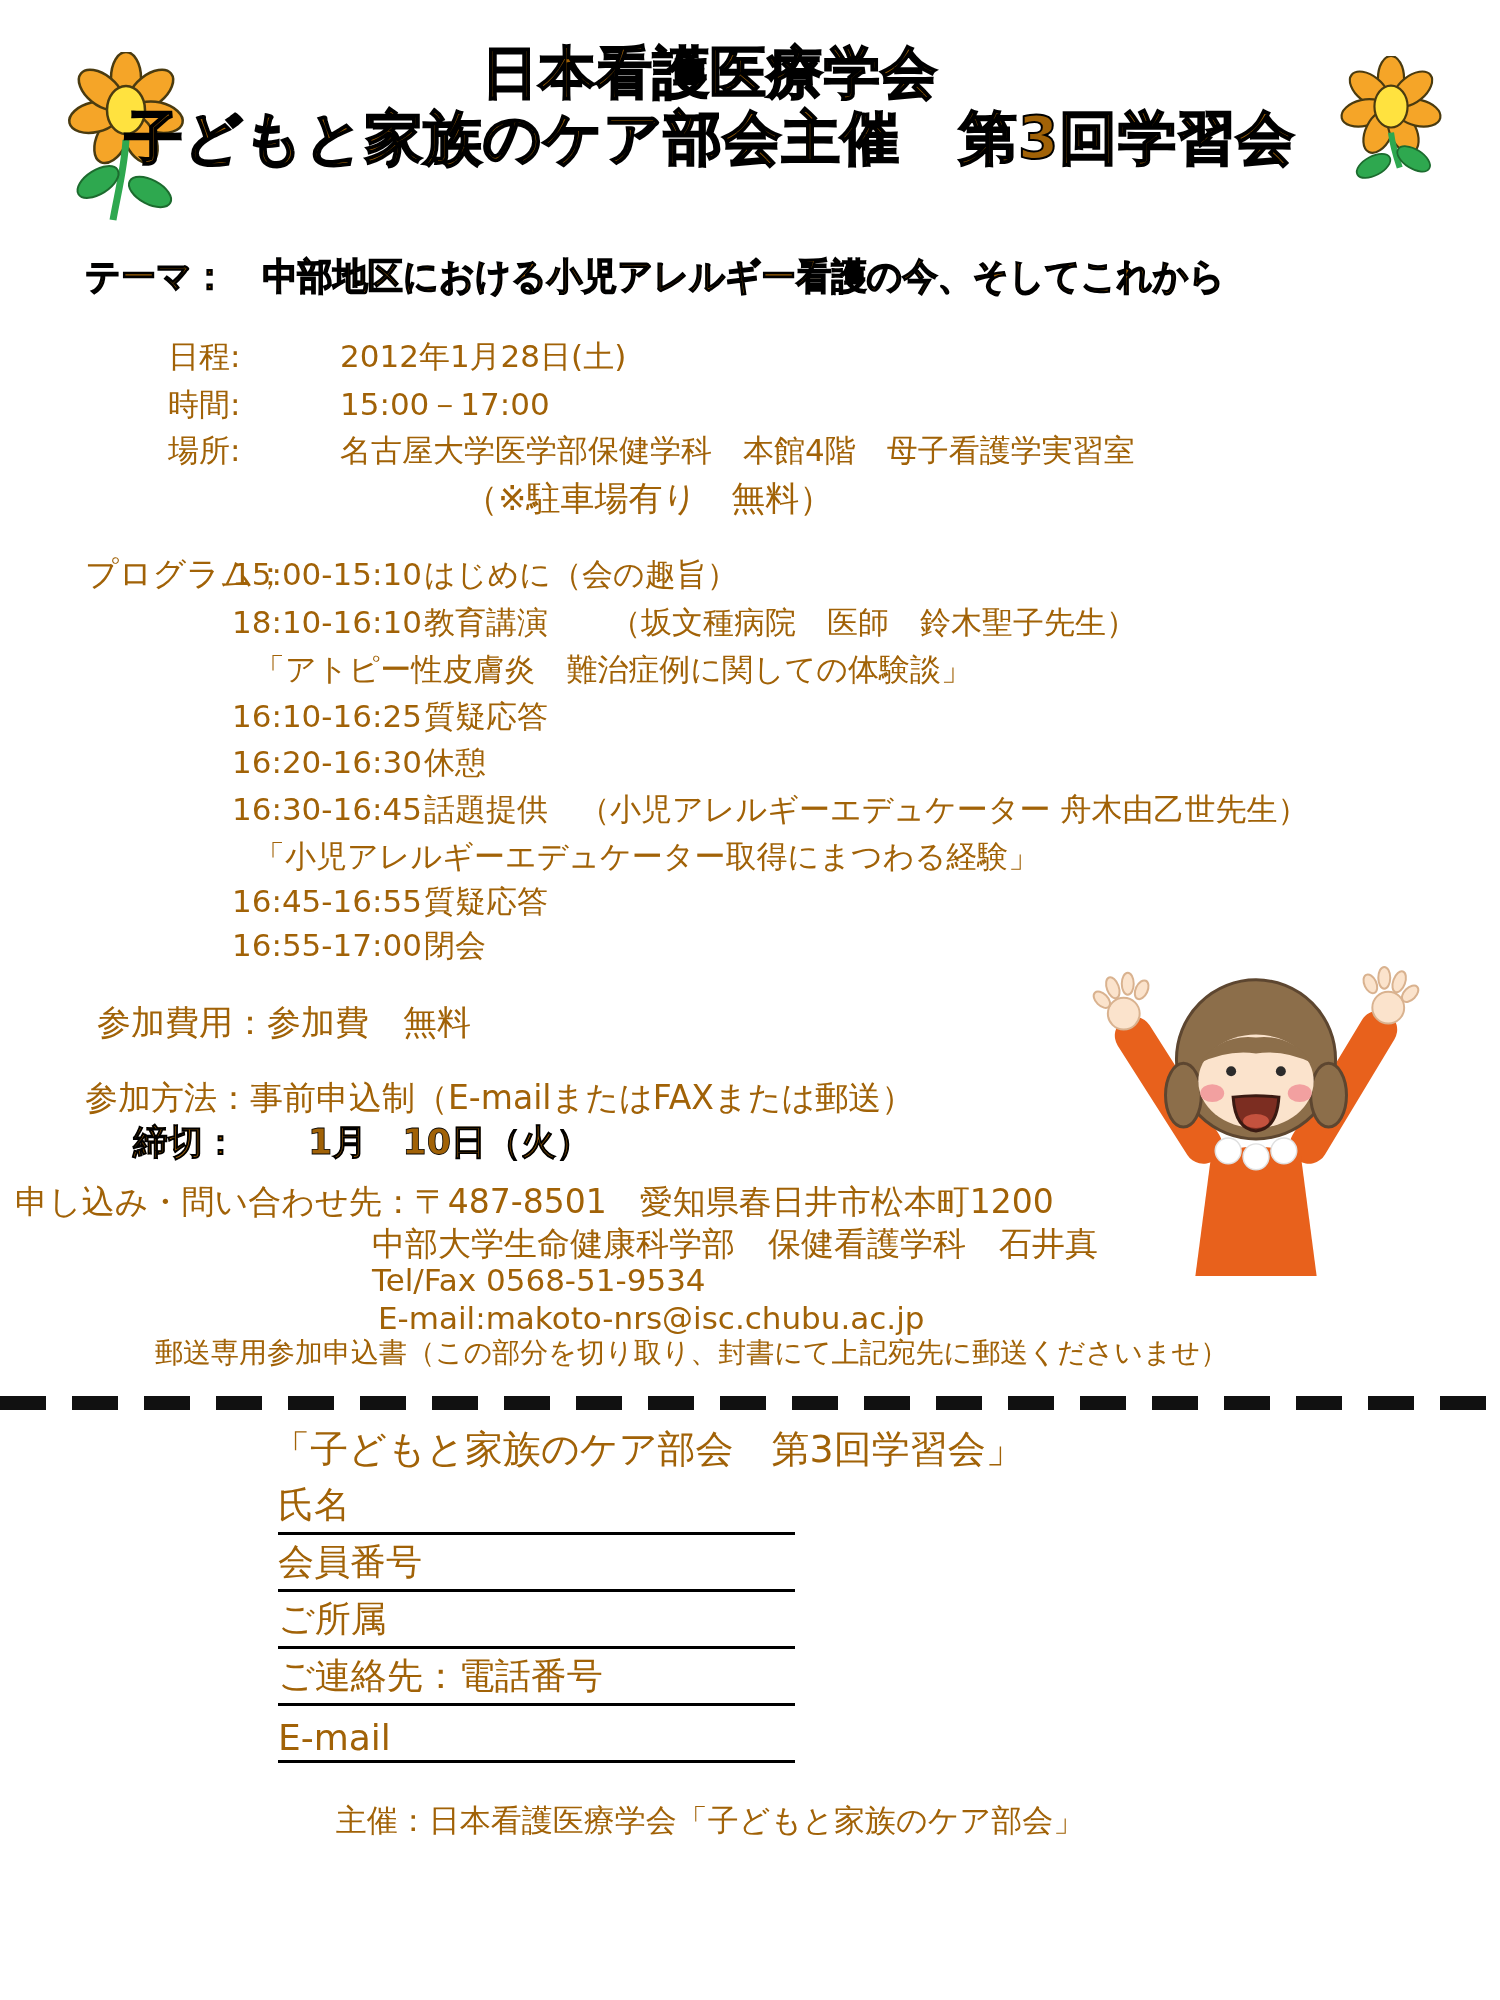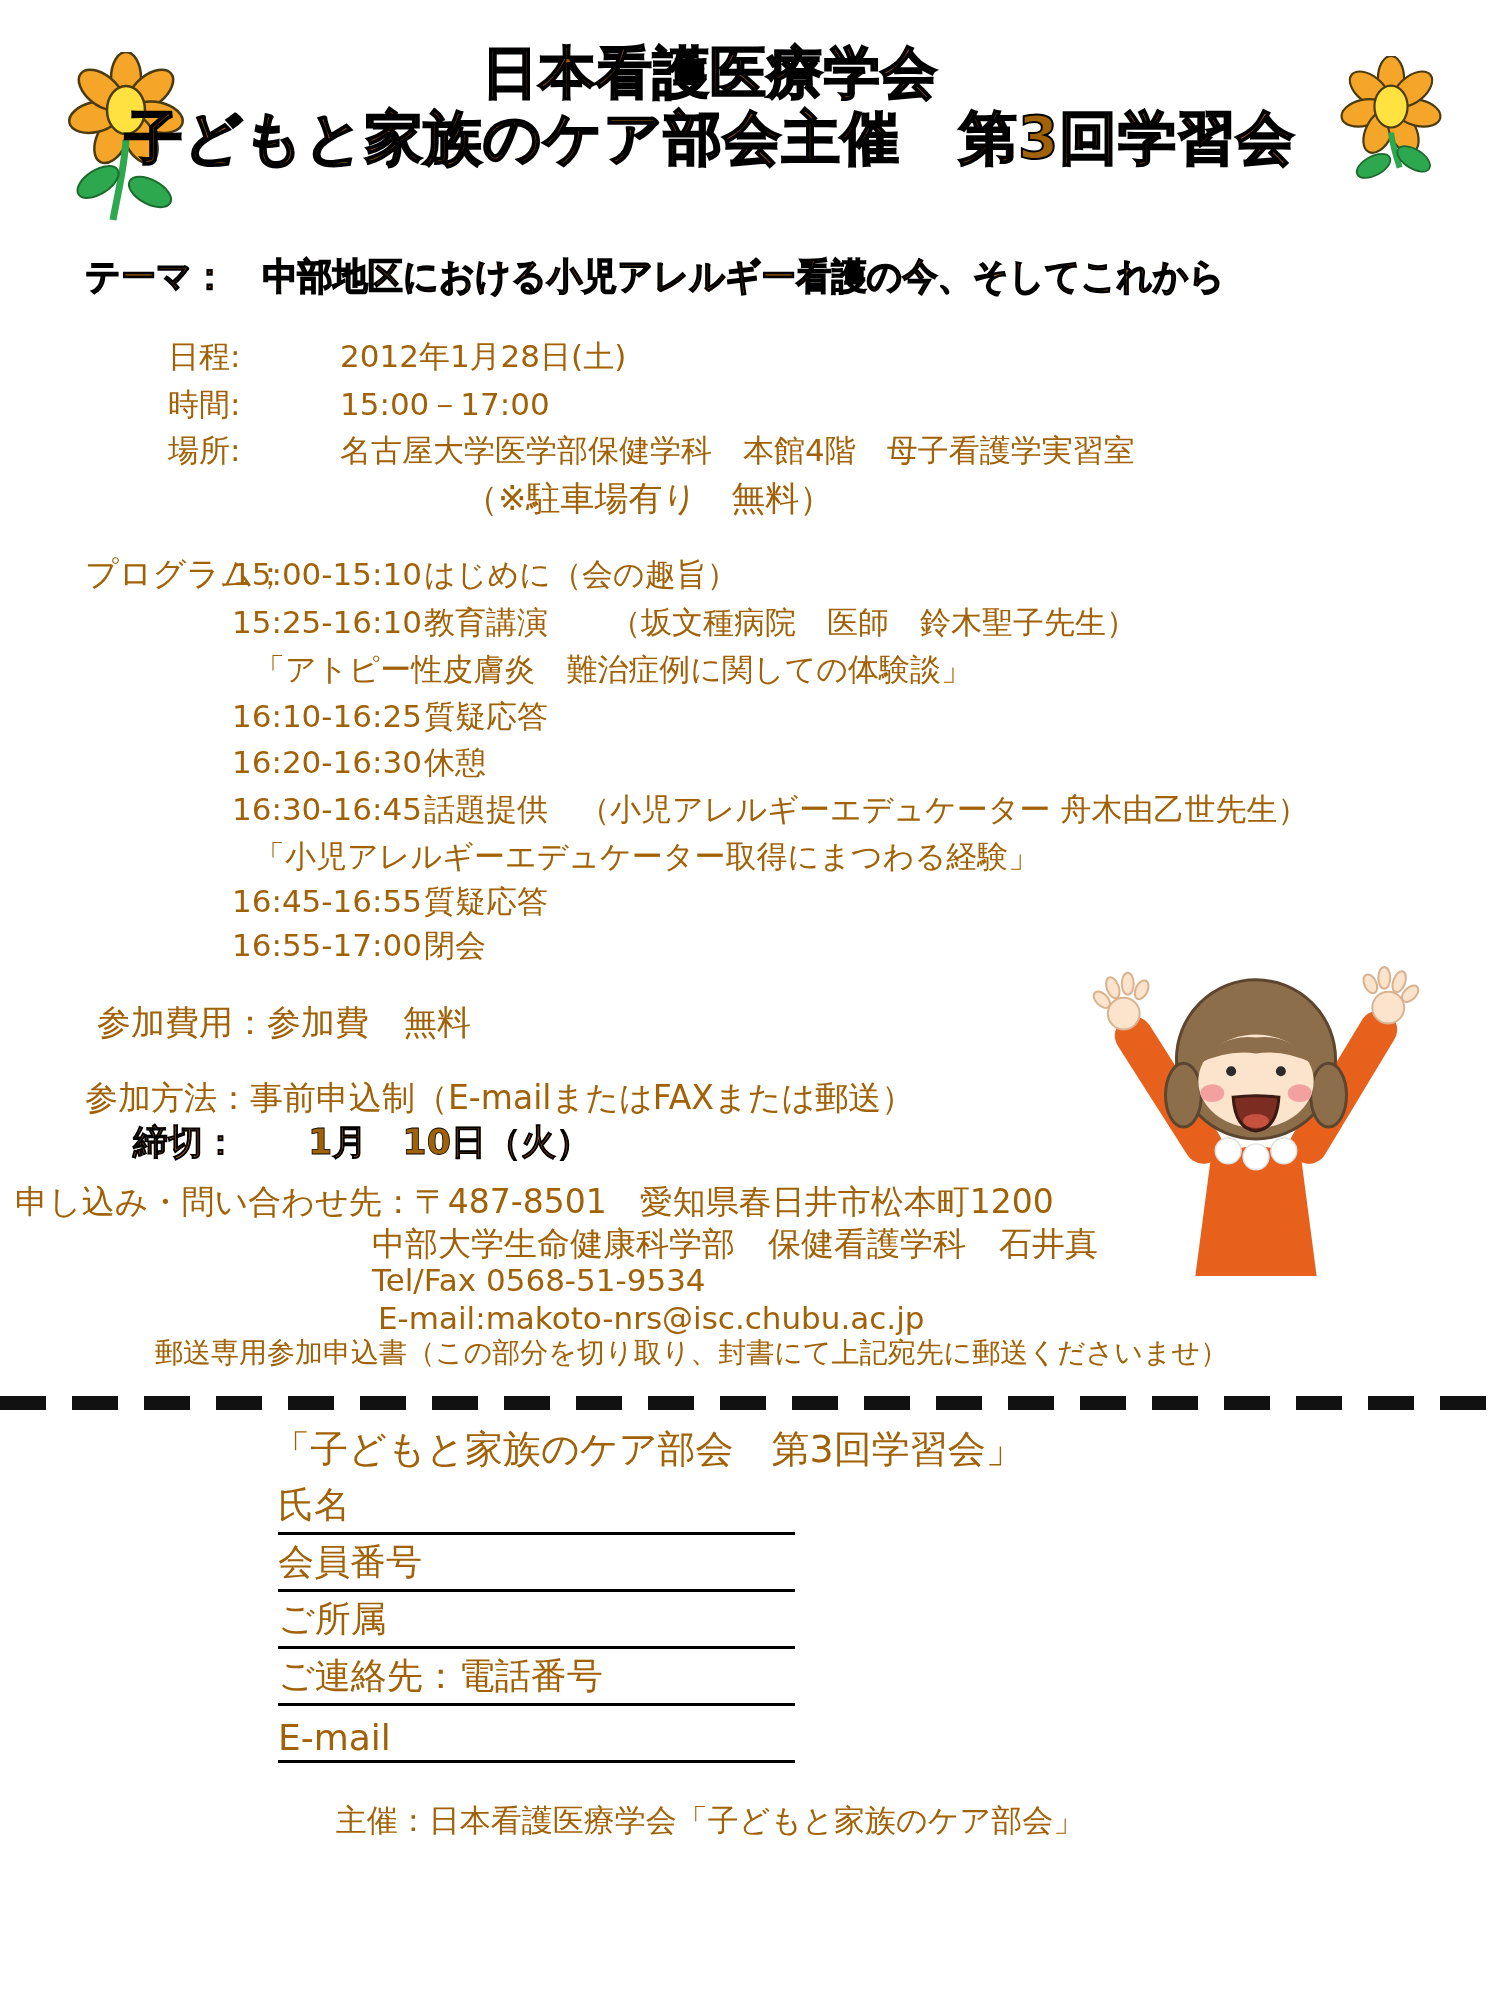--- a/index.html
+++ b/index.html
@@ -115,21 +115,21 @@
     <span class="info-label">場所:</span><span>名古屋大学医学部保健学科　本館4階　母子看護学実習室</span>
   </div>
   <div class="abs note">（※駐車場有り　無料）</div>
 
   <div class="abs prog-label">プログラム；</div>
 
   <div class="abs prow" style="top:554px">
     <span class="ptime">15:00-15:10</span><span>はじめに（会の趣旨）</span>
   </div>
   <div class="abs prow" style="top:602px">
-    <span class="ptime">15:25-16:10</span><span>教育講演　　（坂文種病院　医師　鈴木聖子先生）</span>
+    <span class="ptime">18:10-16:10</span><span>教育講演　　（坂文種病院　医師　鈴木聖子先生）</span>
   </div>
   <div class="abs prow cont" style="top:649px">
     <span>「アトピー性皮膚炎　難治症例に関しての体験談」</span>
   </div>
   <div class="abs prow" style="top:696px">
     <span class="ptime">16:10-16:25</span><span>質疑応答</span>
   </div>
   <div class="abs prow" style="top:742px">
     <span class="ptime">16:20-16:30</span><span>休憩</span>
   </div>

